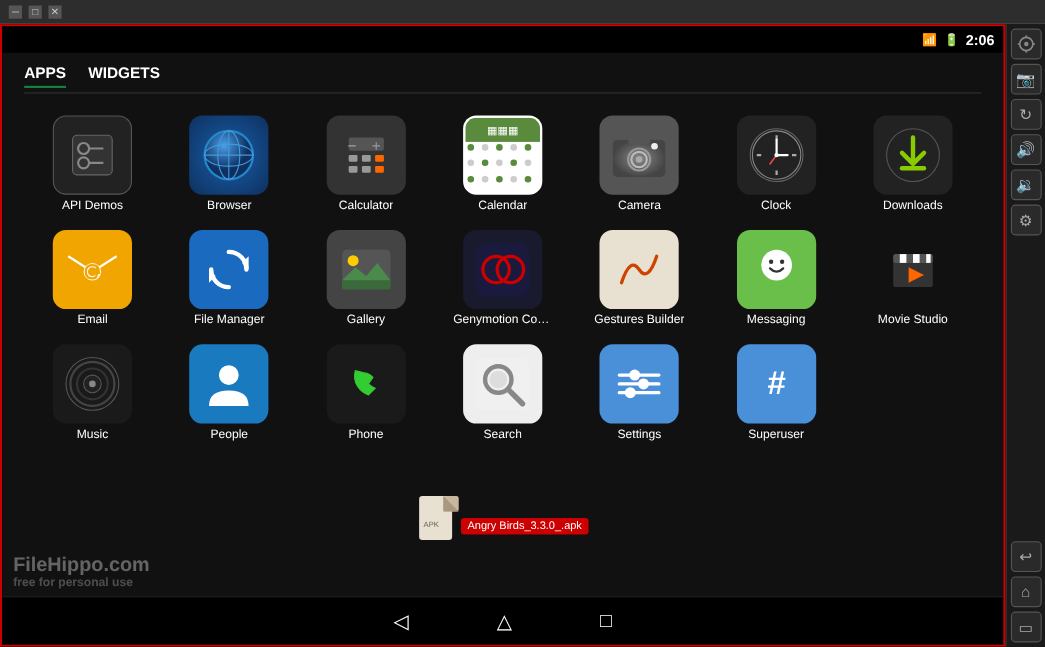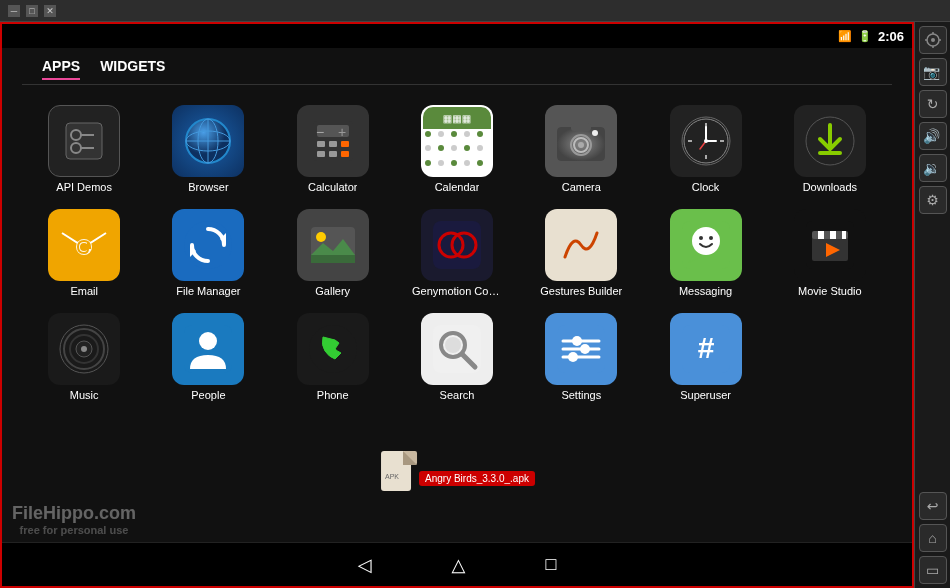--- a/index.html
+++ b/index.html
@@ -94,22 +94,21 @@
       margin-bottom: 4px;
     }
     .tab {
       color: #fff;
       font-size: 14px;
       font-weight: bold;
       cursor: pointer;
       padding-bottom: 4px;
     }
     .tab.active {
-      border-bottom: 2px solid #ec4899;
-      margin-left: 20px;
+      border-bottom: 2px solid #15803d;
     }
 
     
     .tab-divider {
       height: 1px;
       background: #333;
       margin-bottom: 16px;
     }
 
     
@@ -636,21 +635,21 @@
           <rect x="24" y="2" width="14" height="14" rx="2" fill="#c8b8a0"></rect>
           <path d="M24 2 L38 16 L24 16 Z" fill="#a89880"></path>
           <text x="6" y="30" font-size="7" fill="#666">APK</text>
         </svg>
       </div>
       <div class="apk-label">Angry Birds_3.3.0_.apk</div>
     </div>
 
     <div id="watermark">
       <div style="font-size:18px; font-weight:bold; color:rgba(255,255,255,0.35);">FileHippo.com</div>
-      <div style="font-size:11px; color:rgba(255,255,255,0.25);text-align:center;">free for personal use</div>
+      <div style="font-size:11px; color:rgba(255,255,255,0.25);">free for personal use</div>
     </div>
 
     <div id="nav-bar">
       <button class="nav-btn">◁</button>
       <button class="nav-btn">△</button>
       <button class="nav-btn">□</button>
     </div>
 
   </div>
 

